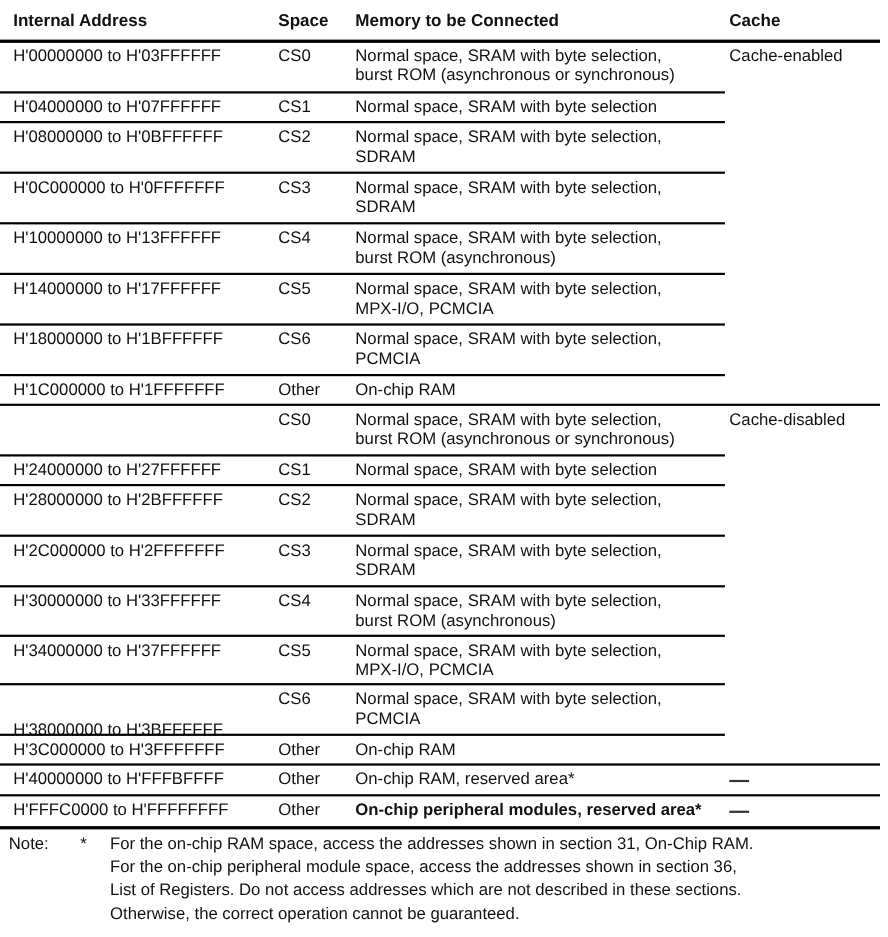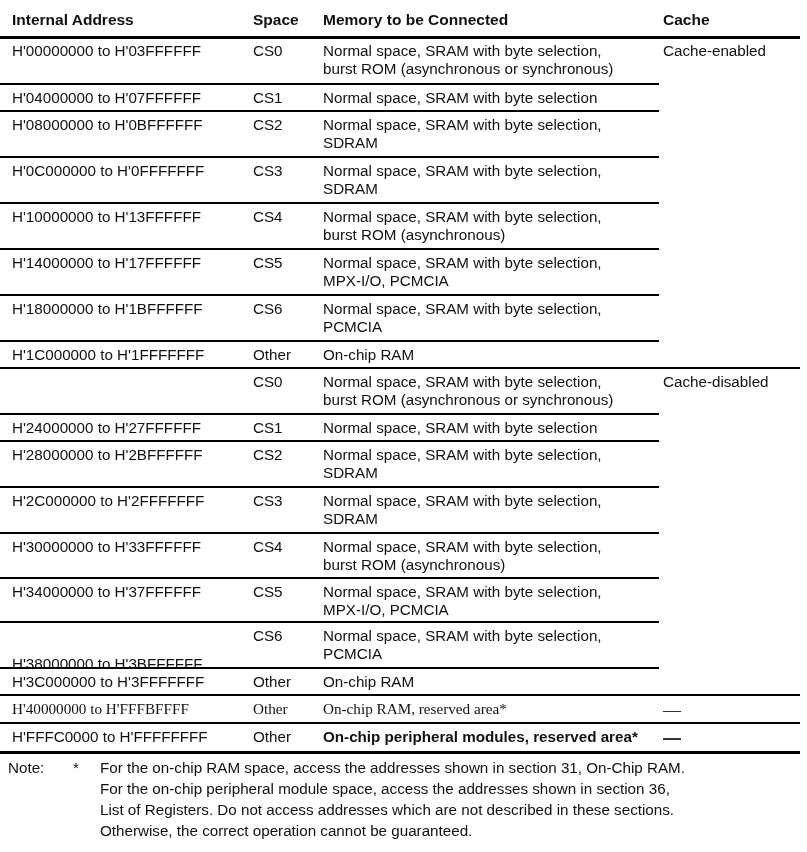--- a/index.html
+++ b/index.html
@@ -171,21 +171,21 @@
       </div>
       <div class="line" style="top: 667px; width: 659px;"></div>
       <div class="row" style="top: 668px; height: 27px;">
         <div class="cell c-addr" style="top: 5px;">H'3C000000 to H'3FFFFFFF</div>
         <div class="cell c-space" style="top: 5px;">Other</div>
         <div class="cell c-mem" style="top: 5px;">
           <div>On-chip RAM</div>
         </div>
       </div>
       <div class="line" style="top: 694px; width: 800px;"></div>
-      <div class="row" style="top: 695px; height: 36px; font-family: Liberation Serif, serif;">
+      <div class="row" style="top: 695px; height: 36px;">
         <div class="cell c-addr" style="top: 5px;">H'40000000 to H'FFFBFFFF</div>
         <div class="cell c-space" style="top: 5px;">Other</div>
         <div class="cell c-mem" style="top: 5px;">
           <div>On-chip RAM, reserved area*</div>
         </div>
         <div class="cell c-cache" style="top: 5px;"><span class="dash"></span></div>
       </div>
       <div class="line" style="top: 722px; width: 800px;"></div>
       <div class="row" style="top: 723px; height: 24px; border-radius: 11px;">
         <div class="cell c-addr" style="top: 5px;">H'FFFC0000 to H'FFFFFFFF</div>

